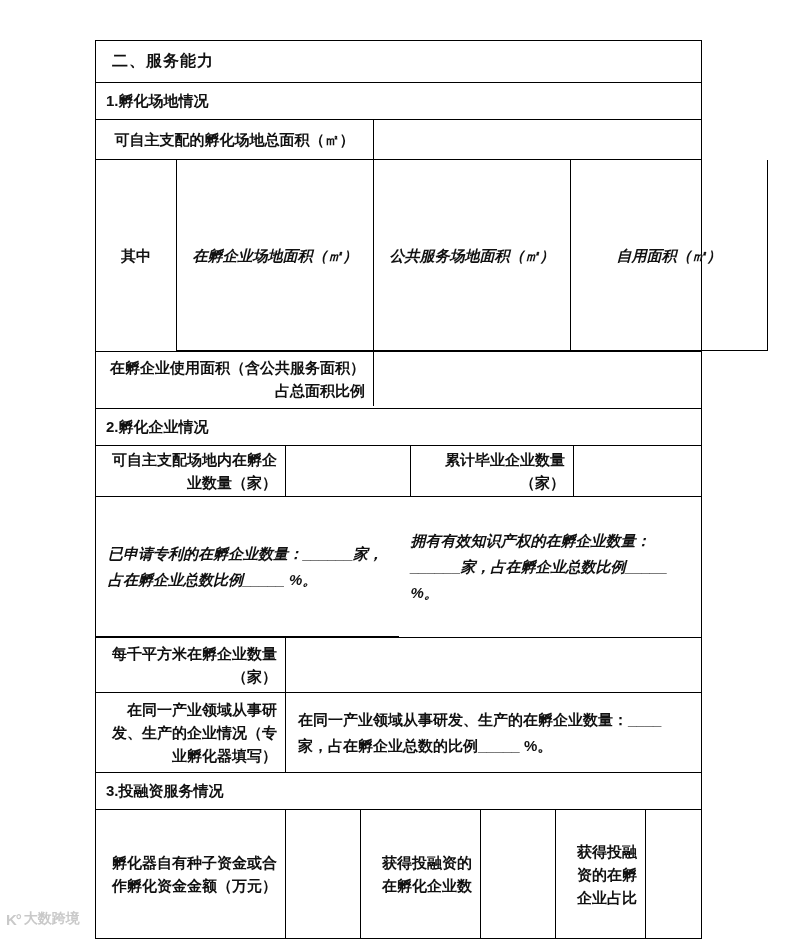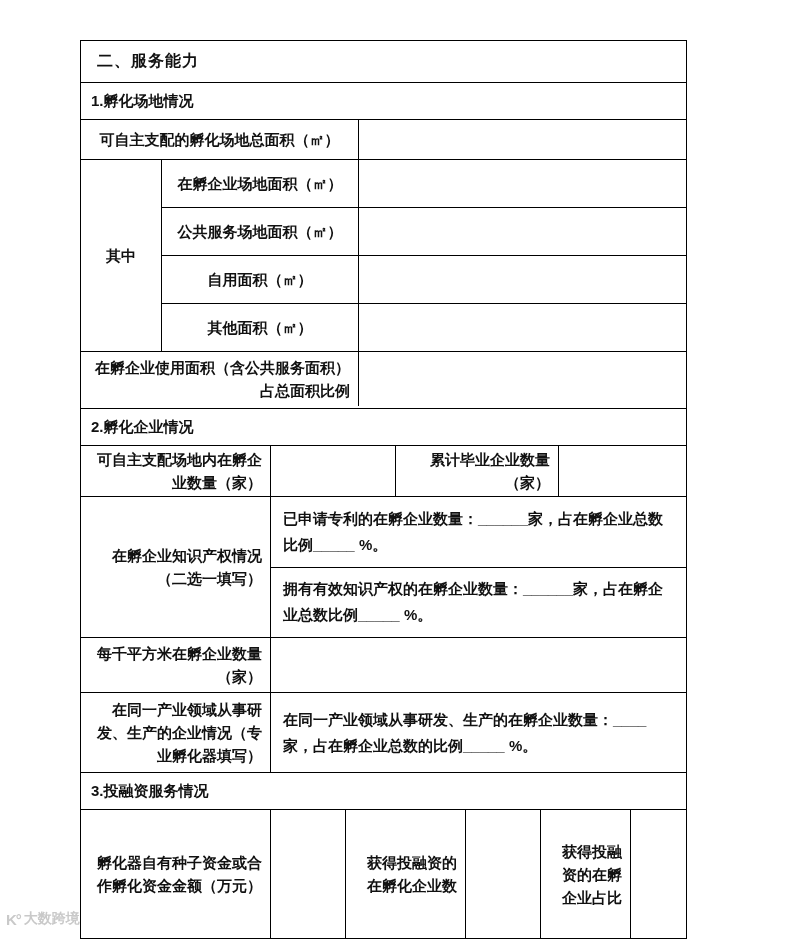--- a/index.html
+++ b/index.html
@@ -7,21 +7,21 @@
     width:793px;height:939px;
     background:#ffffff;
     font-family:"Liberation Sans","DejaVu Sans",sans-serif;
     position:relative;
     overflow:hidden;
     color:#111;
   }
   .page{position:absolute;inset:0;background:#fff;}
   .form-table{
     position:absolute;
-    left:80px;top:40px;
+    left:95px;top:40px;
     width:607px;height:899px;
     border:1px solid #000;
     box-sizing:border-box;
     display:flex;flex-direction:column;
     background:#fff;
   }
   .row{
     display:flex;
     border-bottom:1px solid #000;
     box-sizing:border-box;
@@ -79,21 +79,21 @@
   .r-h{height:37px;}
   .r-total{height:40px;}
   .r-among{height:192px;}
   .r-usage{height:57px;flex-direction:column;}
   .r-counts{height:51px;}
   .r-ipr{height:141px;}
   .r-density{height:55px;}
   .r-same{height:80px;}
   .r-fund{flex:1 1 auto;}
   
-  .subcol{display:flex;flex-direction:column;min-width:0;}
+  .subcol{display:flex;min-width:0;font-style:italic;}
   .subrow{
     display:flex;flex:1 1 0;
     border-bottom:1px solid #000;
     box-sizing:border-box;min-height:0;
   }
   .subrow.last{border-bottom:none;}
   .watermark{
     position:absolute;
     left:6px;top:910px;
     display:flex;align-items:center;gap:3px;
@@ -158,21 +158,20 @@
     </div>
 
     <div class="row r-counts">
       <div class="cell lbl w190 br">可自主支配场地内在孵企业数量（家）</div>
       <div class="cell blank w125 br"></div>
       <div class="cell lbl w163 br">累计毕业企业数量（家）</div>
       <div class="cell blank flex1"></div>
     </div>
 
     <div class="row r-ipr">
-      <div class="cell lbl w190 br">在孵企业知识产权情况（二选一填写）</div>
       <div class="subcol flex1">
         <div class="subrow">
           <div class="cell fill flex1">已申请专利的在孵企业数量：______家，占在孵企业总数比例_____ %。</div>
         </div>
         <div class="subrow last">
           <div class="cell fill flex1">拥有有效知识产权的在孵企业数量：______家，占在孵企业总数比例_____ %。</div>
         </div>
       </div>
     </div>
 

